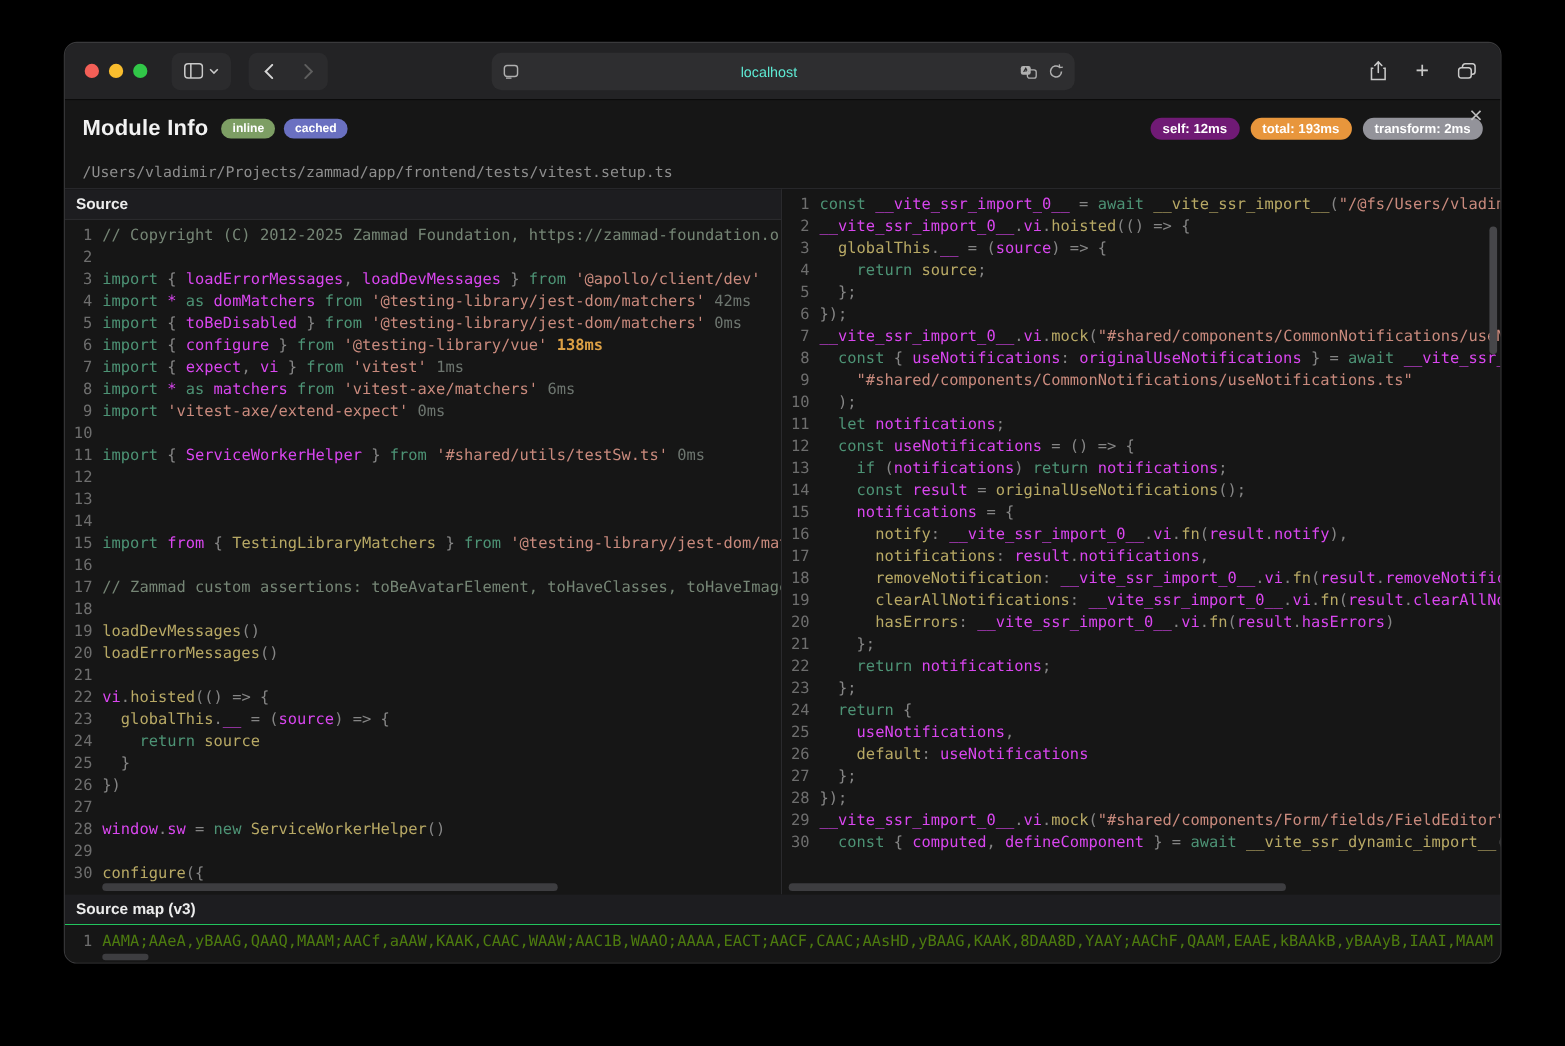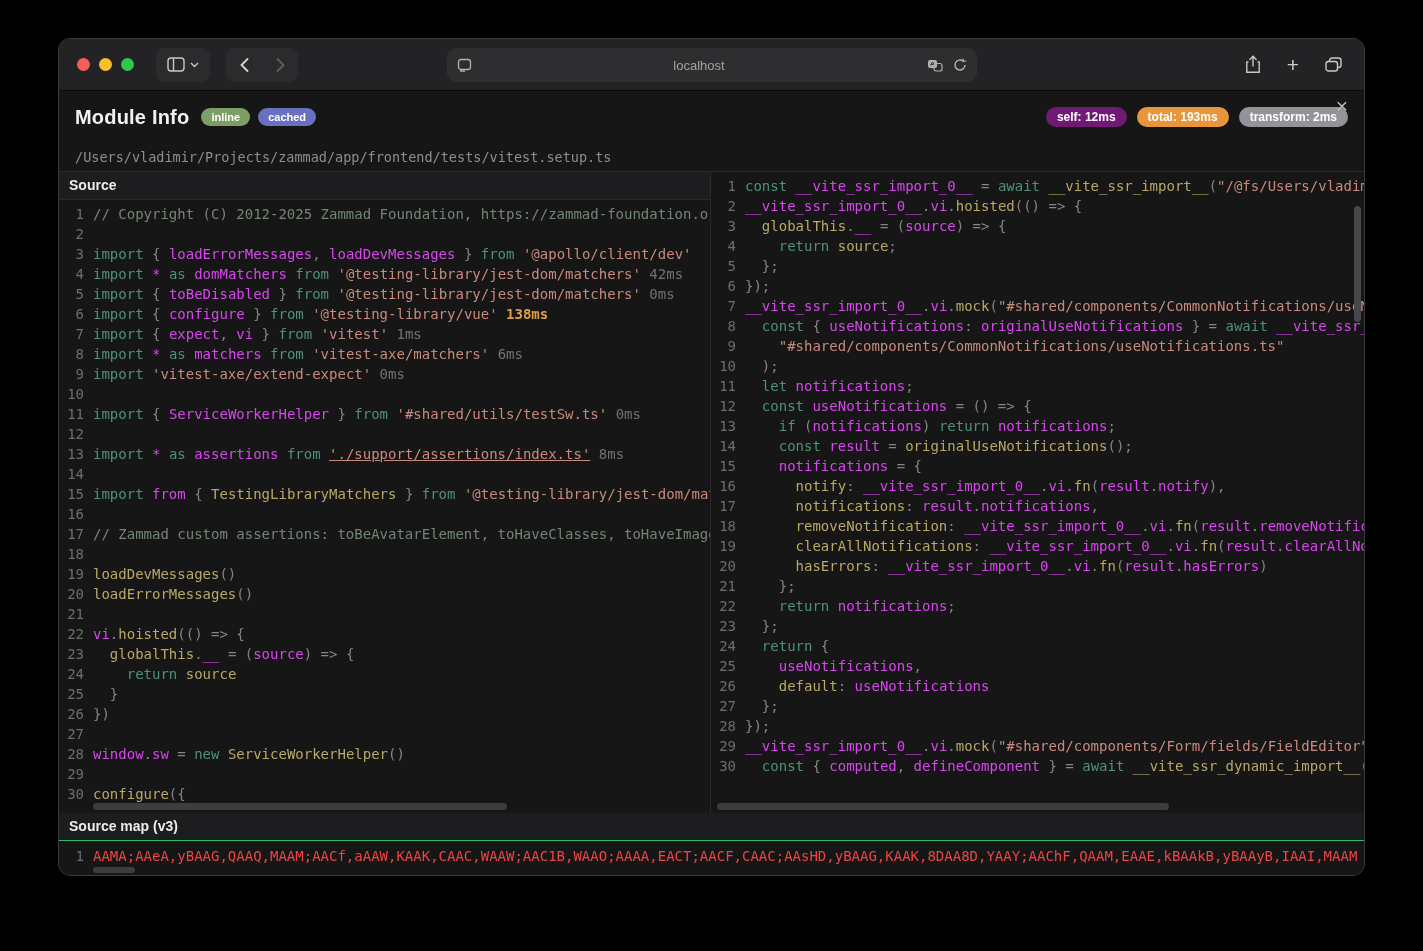--- a/index.html
+++ b/index.html
@@ -15,21 +15,21 @@
   .traffic { display:flex; gap:9px; margin-left:18px; }
   .light { width:13px; height:13px; border-radius:50%; }
   .pill { background:#2b2b2d; border-radius:8px; height:34px; display:flex;
           align-items:center; justify-content:center; }
   .sidebar-pill { width:54px; margin-left:22px; gap:5px; }
   .nav-pill { width:72px; margin-left:16px; }
   .nav-btn { width:36px; height:34px; display:flex; align-items:center; justify-content:center; }
   .url-pill { position:absolute; left:50%; top:9px; transform:translateX(-50%);
               width:530px; height:34px; background:#2e2e30; border-radius:9px;
               display:flex; align-items:center; padding:0 10px; }
-  .url-text { flex:1; text-align:center; color:#a3a3a3; font-size:13px; }
+  .url-text { flex:1; text-align:center; color:#5eead4; font-size:13px; }
   .url-right { display:flex; align-items:center; gap:10px; }
   .right-tools { margin-left:auto; display:flex; align-items:center; gap:26px; margin-right:22px; }
   .tool-glyph { color:#c9c9c9; font-size:21px; line-height:1; }
 
   
   .module-head { padding:14px 16px 0 16px; height:80px; position:relative; }
   .title-row { display:flex; align-items:center; height:24px; }
   .module-title { font-size:20px; font-weight:700; color:#f2f2f2; letter-spacing:.2px; }
   .badges { display:flex; gap:8px; margin-left:12px; }
   .badge { border-radius:999px; color:#fff; font-weight:700; white-space:nowrap; }
@@ -70,21 +70,21 @@
   .vscroll { position:absolute; width:7px; border-radius:4px; background:#47474a;
              right:3px; top:34px; height:116px; }
 
   
   .sm-head { height:28px; line-height:27px; background:#1d1d20; border-bottom:1px solid #22c55e;
              padding-left:10px; font-weight:700; font-size:14px; color:#ececec; }
   .sm-body { position:relative; height:36px; overflow:hidden; background:#161616; }
   .sm-line { display:flex; padding-top:5px; font-family:"DejaVu Sans Mono", monospace;
              font-size:14px; line-height:20px; }
   .sm-line .ln { color:#6e6e6e; }
-  .sm-mappings { white-space:pre; color:#ef4444; }
+  .sm-mappings { white-space:pre; color:#4d7c0f; }
   .sm-thumb { position:absolute; left:34px; bottom:4px; width:42px; height:6px;
               border-radius:3px; background:#3d3d40; }
 
   svg { display:block; }
 </style>
 </head>
 <body>
 
 <div class="window">
 
@@ -229,21 +229,20 @@
           <div class="code-line">
             <span class="ln">11</span>
             <span class="lc"><span class="tok-k">import</span><span class="tok-p"> { </span><span class="tok-i">ServiceWorkerHelper</span><span class="tok-p"> } </span><span class="tok-k">from </span><span class="tok-s">'#shared/utils/testSw.ts'</span><span class="tok-t"> 0ms</span></span>
           </div>
           <div class="code-line">
             <span class="ln">12</span>
             <span class="lc"></span>
           </div>
           <div class="code-line">
             <span class="ln">13</span>
-            <span class="lc"><span class="tok-k">import </span><span class="tok-i">* </span><span class="tok-k">as </span><span class="tok-i">assertions </span><span class="tok-k">from </span><span class="tok-su">'./support/assertions/index.ts'</span><span class="tok-t"> 8ms</span></span>
           </div>
           <div class="code-line">
             <span class="ln">14</span>
             <span class="lc"></span>
           </div>
           <div class="code-line">
             <span class="ln">15</span>
             <span class="lc"><span class="tok-k">import </span><span class="tok-i">from</span><span class="tok-p"> { </span><span class="tok-f">TestingLibraryMatchers</span><span class="tok-p"> } </span><span class="tok-k">from </span><span class="tok-s">'@testing-library/jest-dom/matchers'</span></span>
           </div>
           <div class="code-line">

